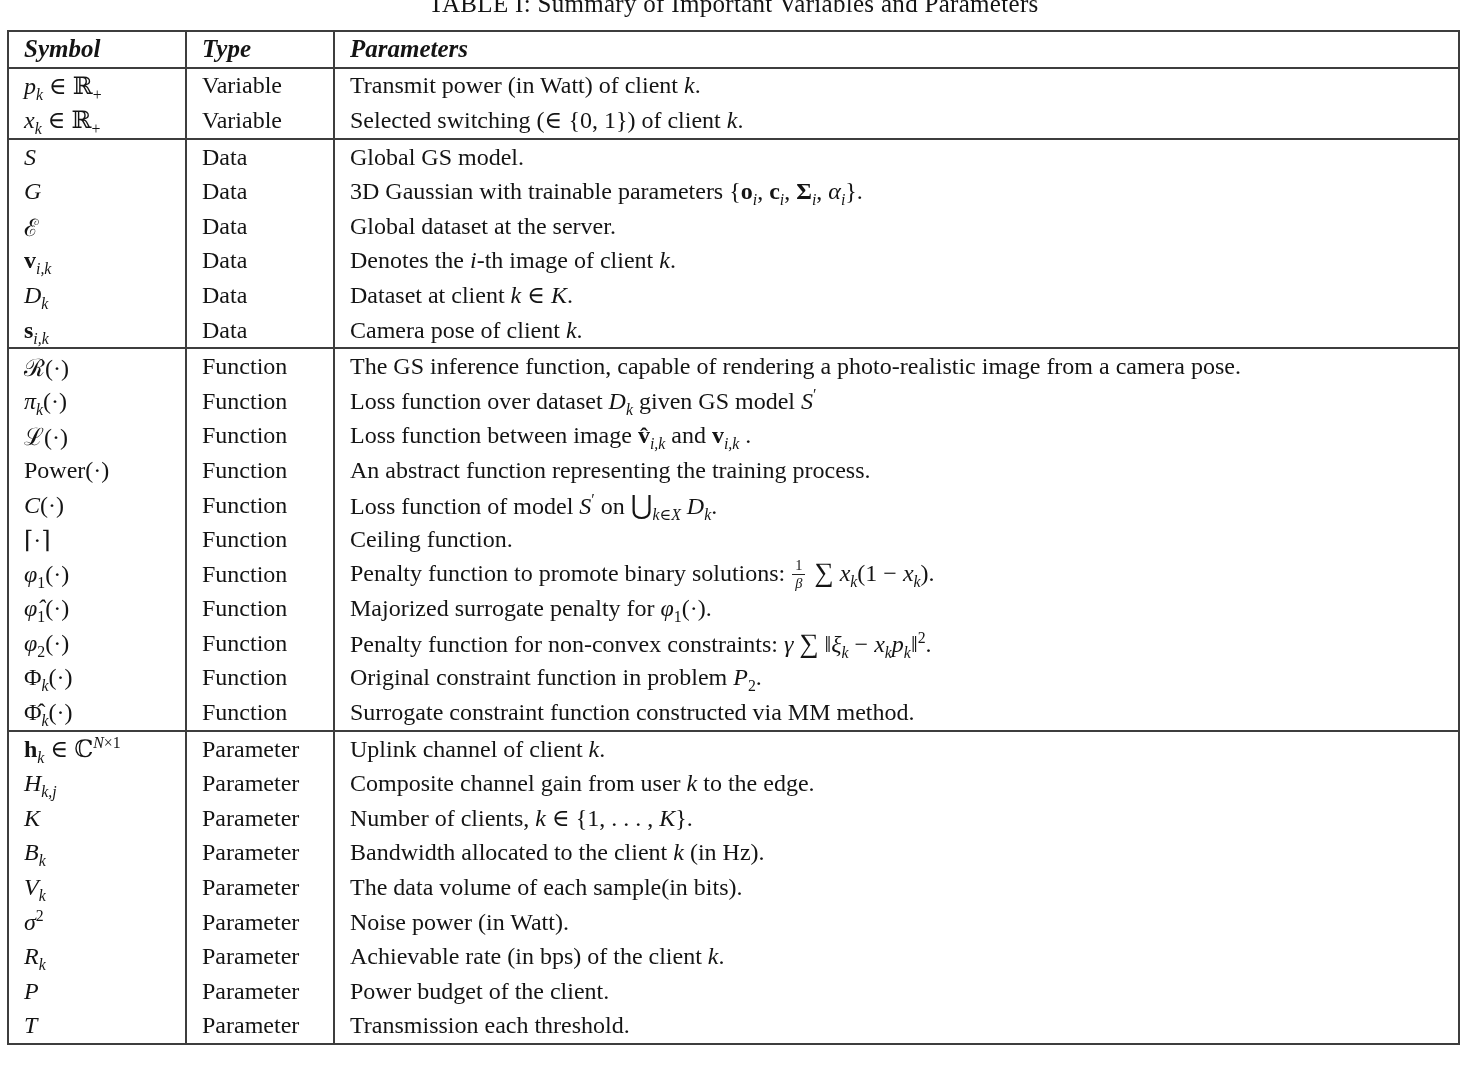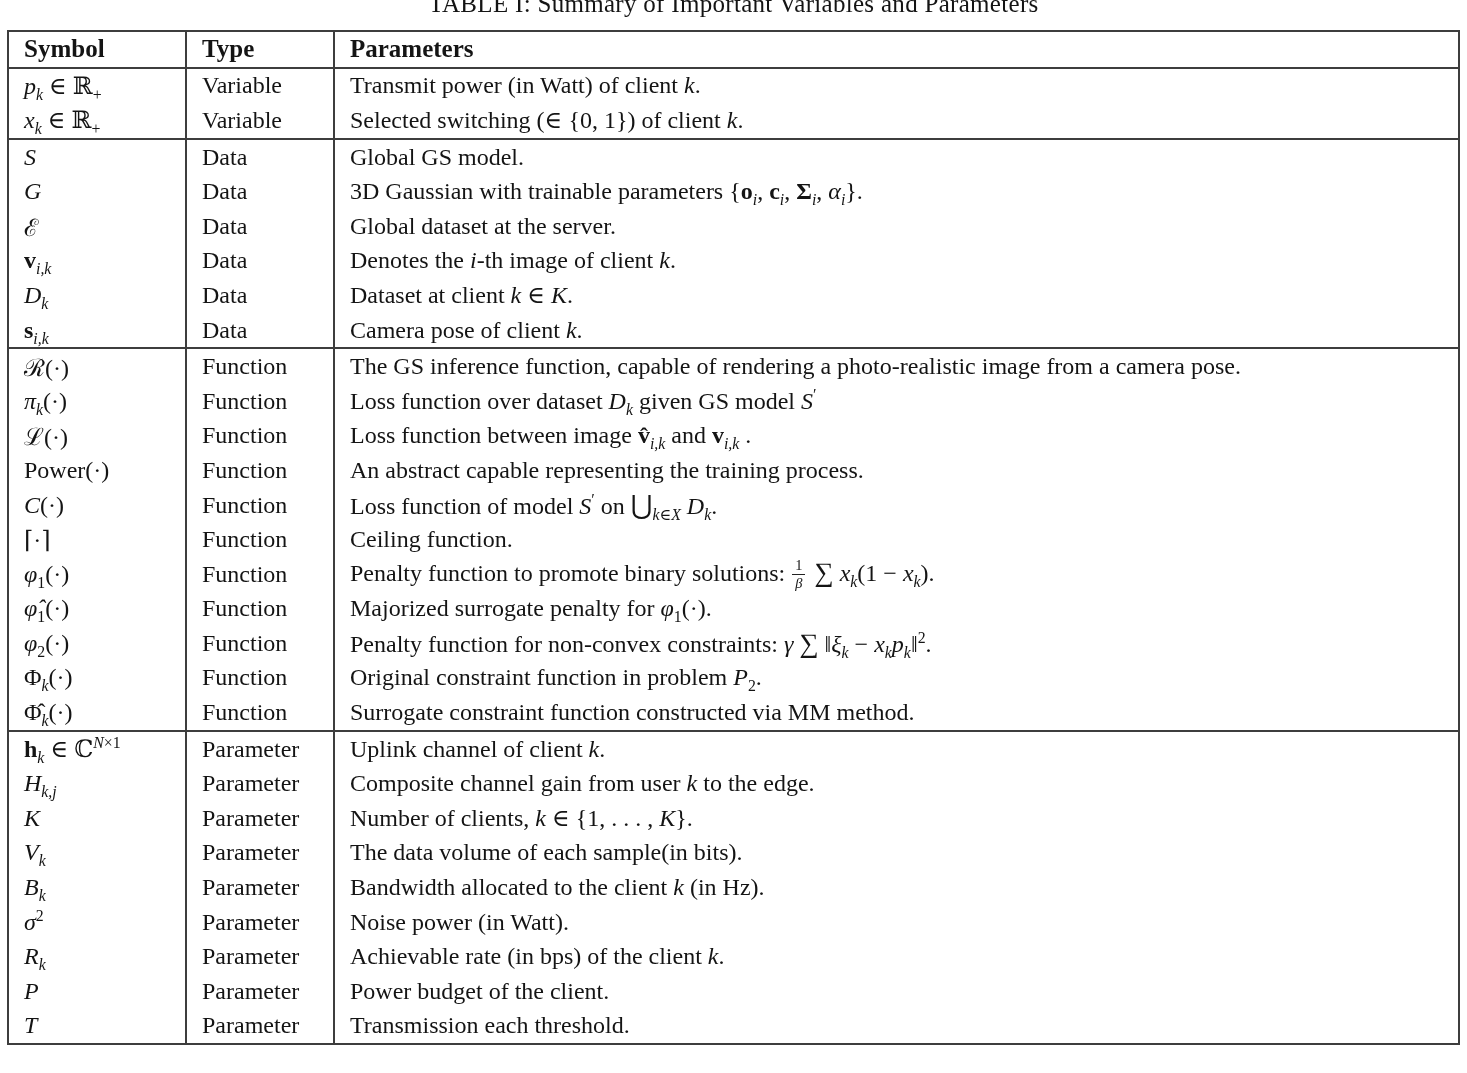--- a/index.html
+++ b/index.html
@@ -37,20 +37,21 @@
     white-space: nowrap;
     overflow: visible;
     font-size: 24px;
     font-weight: normal;
     border-left: 2px solid #3d3d3d;
   }
   table.vars th {
     font-weight: bold;
     font-size: 25px;
     border-bottom: 2px solid #3d3d3d;
+    font-style: italic;
   }
   tr.section-start td { border-top: 2px solid #3d3d3d; }
   sub { font-size: 0.66em; line-height: 0; }
   sup { font-size: 0.66em; line-height: 0; }
   .frac {
     display: inline-block;
     vertical-align: -0.45em;
     text-align: center;
     font-size: 0.6em;
     line-height: 1.15;
@@ -131,21 +132,21 @@
     <td>Loss function over dataset <i>D<sub>k</sub></i> given GS model <i>S</i><sup>′</sup></td>
   </tr>
       <tr>
     <td>ℒ(·)</td>
     <td>Function</td>
     <td>Loss function between image <b>v̂</b><sub><i>i,k</i></sub> and <b>v</b><sub><i>i,k</i></sub> .</td>
   </tr>
       <tr>
     <td>Power(·)</td>
     <td>Function</td>
-    <td>An abstract capable representing the training process.</td>
+    <td>An abstract function representing the training process.</td>
   </tr>
       <tr>
     <td><i>C</i>(·)</td>
     <td>Function</td>
     <td>Loss function of model <i>S</i><sup>′</sup> on <span class="cup">⋃</span><sub><i>k</i>∈<i>X</i></sub> <i>D<sub>k</sub></i>.</td>
   </tr>
       <tr>
     <td>⌈·⌉</td>
     <td>Function</td>
     <td>Ceiling function.</td>
@@ -184,28 +185,28 @@
     <td><i>H<sub>k,j</sub></i></td>
     <td>Parameter</td>
     <td>Composite channel gain from user <i>k</i> to the edge.</td>
   </tr>
       <tr>
     <td><i>K</i></td>
     <td>Parameter</td>
     <td>Number of clients, <i>k</i> ∈ {1, . . . , <i>K</i>}.</td>
   </tr>
       <tr>
+    <td><i>B<sub>k</sub></i></td>
+    <td>Parameter</td>
+    <td>Bandwidth allocated to the client <i>k</i> (in Hz).</td>
+  </tr>
+      <tr>
     <td><i>V<sub>k</sub></i></td>
     <td>Parameter</td>
     <td>The data volume of each sample(in bits).</td>
-  </tr>
-      <tr>
-    <td><i>B<sub>k</sub></i></td>
-    <td>Parameter</td>
-    <td>Bandwidth allocated to the client <i>k</i> (in Hz).</td>
   </tr>
       <tr>
     <td><i>σ</i><sup>2</sup></td>
     <td>Parameter</td>
     <td>Noise power (in Watt).</td>
   </tr>
       <tr>
     <td><i>R<sub>k</sub></i></td>
     <td>Parameter</td>
     <td>Achievable rate (in bps) of the client <i>k</i>.</td>

